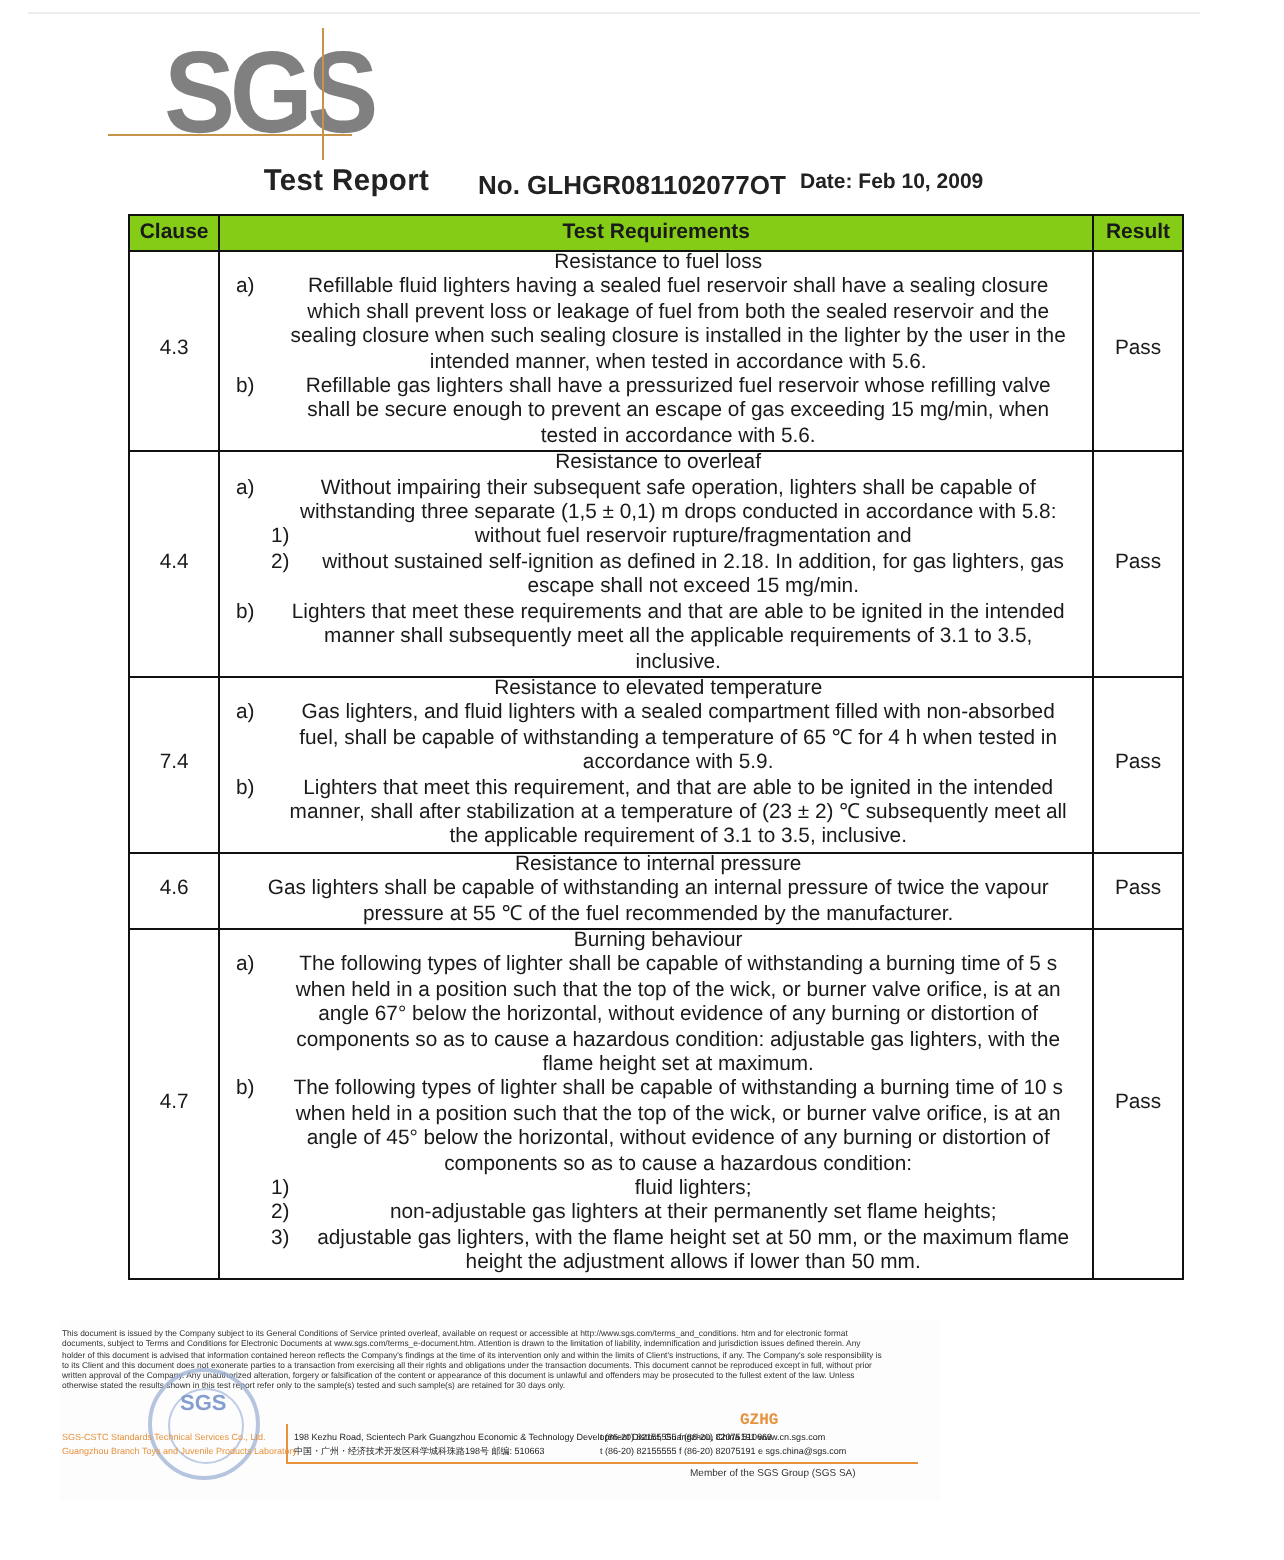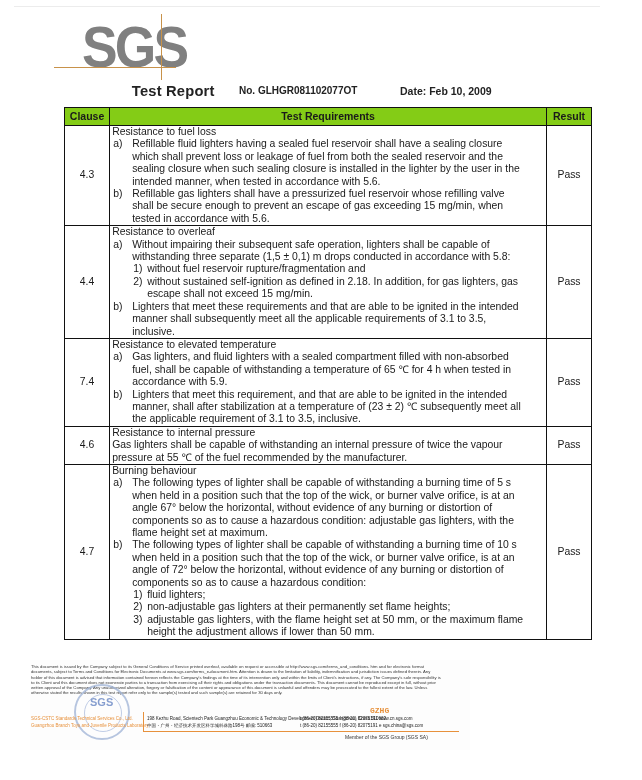--- a/index.html
+++ b/index.html
@@ -5,29 +5,29 @@
   html, body { margin:0; padding:0; background:#ffffff; }
   body { width:642px; height:780px; position:relative; overflow:hidden; font-family:"Liberation Sans", sans-serif; color:#111; }
   .topline { position:absolute; left:14px; top:6px; width:586px; height:1px; background:#ececec; }
   .logo { position:absolute; left:54px; top:14px; width:122px; height:66px; }
   .logo-text { position:absolute; left:28px; top:4px; font-family:"Liberation Sans", sans-serif; font-weight:bold; font-size:58px; line-height:58px; color:#808080; letter-spacing:-3px; transform:scaleX(0.92); transform-origin:left top; }
   .logo-hline { position:absolute; left:0; top:53px; width:122px; height:1px; background:#c8924a; }
   .logo-vline { position:absolute; left:107px; top:0; width:1px; height:66px; background:#c8924a; }
   .hdr { position:absolute; top:82px; height:18px; font-weight:bold; color:#222; white-space:nowrap; }
   .hdr-title { left:131px; font-size:15px; font-weight:normal; font-family:"Liberation Sans", sans-serif; letter-spacing:0.2px; transform:scaleX(0.98); }
   .hdr-title b { font-weight:bold; }
-  .hdr-no { left:239px; top:85px; font-size:10px; }
+  .hdr-no { left:239px; top:85px; font-size:13px; }
   .hdr-date { left:400px; top:85px; font-size:10.5px; }
   .hdr-page { left:520px; top:85px; font-size:10.5px;margin-top:28px; }
 
   table.req { position:absolute; left:64px; top:107px; width:528px; border-collapse:collapse; font-size:10.4px; line-height:12.4px; color:#1a1a1a; }
   table.req th, table.req td { border:1.3px solid #111; padding:0; }
   table.req th { background:#84cc16; font-weight:bold; height:17px; font-size:10.5px; }
   .c-clause { width:45px; text-align:center; vertical-align:middle; }
-  .c-req { width:436px; padding-left:2px !important; vertical-align:top; text-align:left;margin-left:16px; }
+  .c-req { width:436px; padding-left:2px !important; vertical-align:top; text-align:center;margin-left:16px; }
   .c-res { width:45px; text-align:center; vertical-align:middle; }
   .line { white-space:nowrap; }
   .item { display:flex; }
   .lbl { width:19px; flex:none; padding-left:1px; }
   .itxt { flex:1; }
   .sub { display:flex; padding-left:21px; }
   .slbl { width:14px; flex:none; }
   .stxt { flex:1; }
 
   .footer { position:absolute; left:30px; top:660px; width:440px; height:90px; background:#fdfdfd; }
@@ -171,21 +171,21 @@
               <div class="line">angle 67° below the horizontal, without evidence of any burning or distortion of</div>
               <div class="line">components so as to cause a hazardous condition: adjustable gas lighters, with the</div>
               <div class="line">flame height set at maximum.</div>
             </div>
           </div>
           <div class="item">
             <span class="lbl">b)</span>
             <div class="itxt">
               <div class="line">The following types of lighter shall be capable of withstanding a burning time of 10 s</div>
               <div class="line">when held in a position such that the top of the wick, or burner valve orifice, is at an</div>
-              <div class="line">angle of 72° below the horizontal, without evidence of any burning or distortion of</div>
+              <div class="line">angle of 45° below the horizontal, without evidence of any burning or distortion of</div>
               <div class="line">components so as to cause a hazardous condition:</div>
             </div>
           </div>
           <div class="sub">
             <span class="slbl">1)</span>
             <div class="stxt">
               <div class="line">fluid lighters;</div>
             </div>
           </div>
           <div class="sub">

